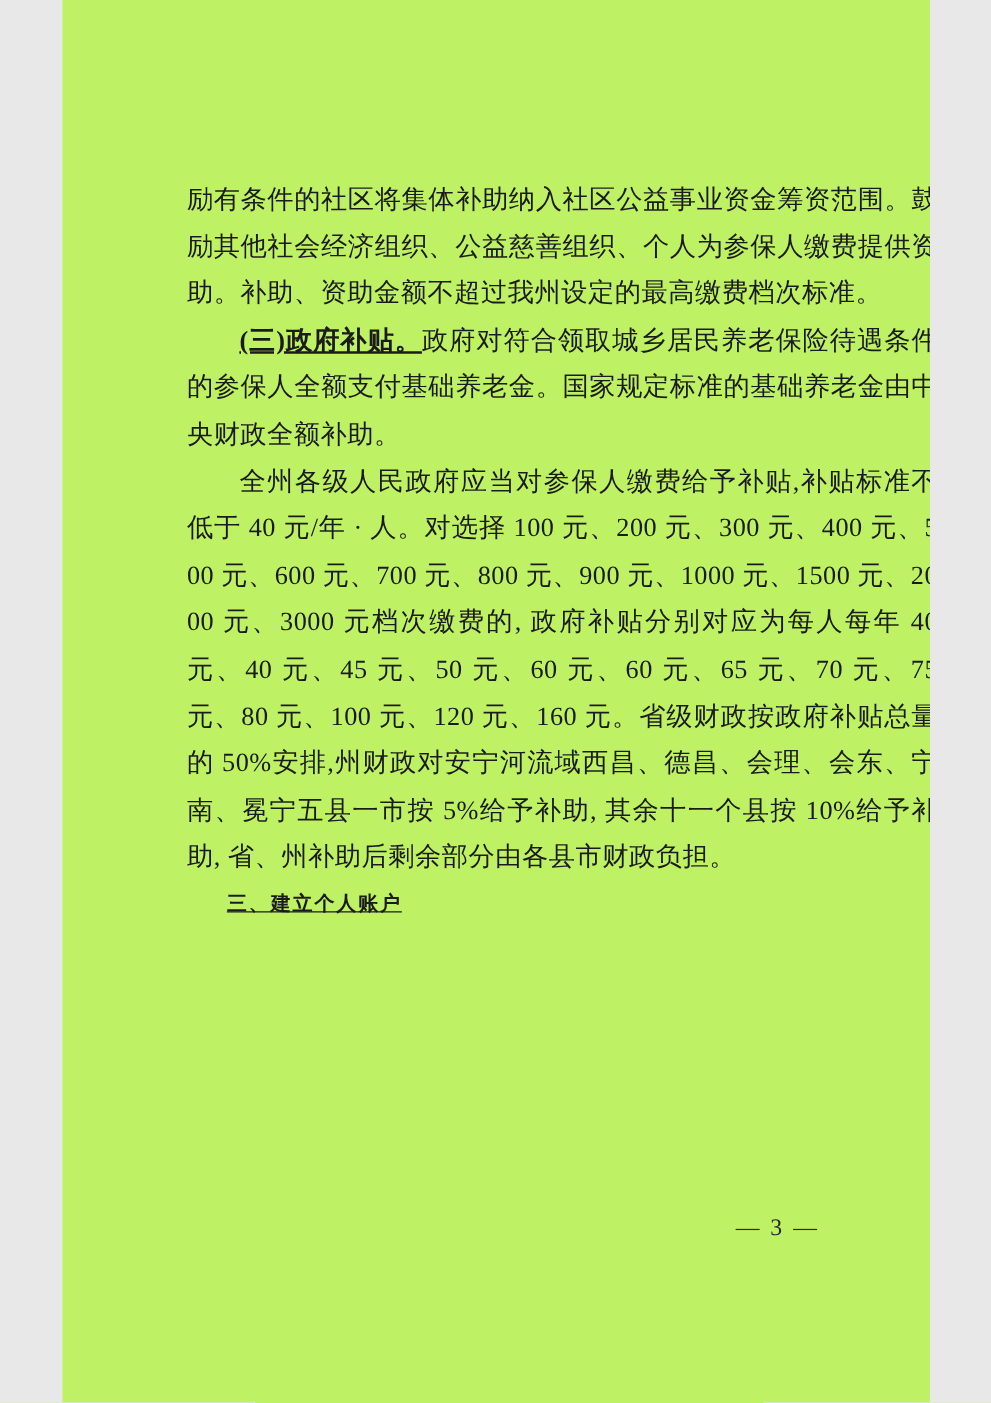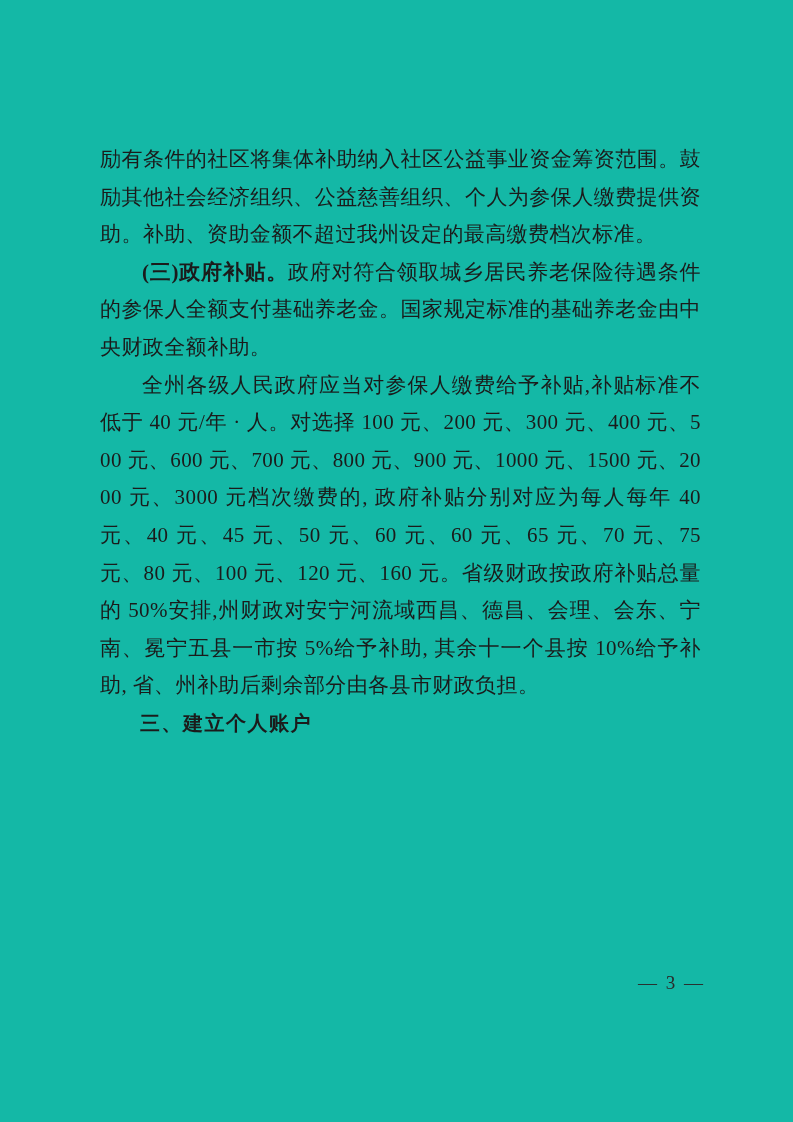--- a/index.html
+++ b/index.html
@@ -2,24 +2,24 @@
 <html lang="zh"><head>
 <meta charset="utf-8">
 <style>
   html, body {
     margin: 0;
     padding: 0;
     background: #e8e8e8;
   }
   .page {
     position: relative;
-    width: 793px;
+    width: 694px;
     height: 1122px;
     margin: 0 auto;
-    background: #14b8a6;
+    background: #bef264;
     overflow: hidden;
     font-family: "Liberation Serif", "DejaVu Serif", serif;
     color: #1b1b1b;
   }
   .doc-body {
     position: absolute;
     left: 100px;
     top: 141px;
     width: 601px;
   }
@@ -31,25 +31,26 @@
     text-align: justify;
     text-justify: inter-ideograph;
     letter-spacing: 0.4px;
     word-break: break-all;
   }
   .par.indent {
     text-indent: 2em;
   }
   .par .lead {
     font-weight: bold;
+    text-decoration: underline;
   }
   .par.heading {
     font-family: "Liberation Sans", "DejaVu Sans", sans-serif;
     font-weight: bold;
-    font-size: 20px;
+    font-size: 16px;
     letter-spacing: 1.5px;
     text-align: left;
   }
   .page-number {
     position: absolute;
     top: 972px;
     right: 88px;
     font-size: 19px;
     letter-spacing: 2px;
     color: #2a2a2a;

